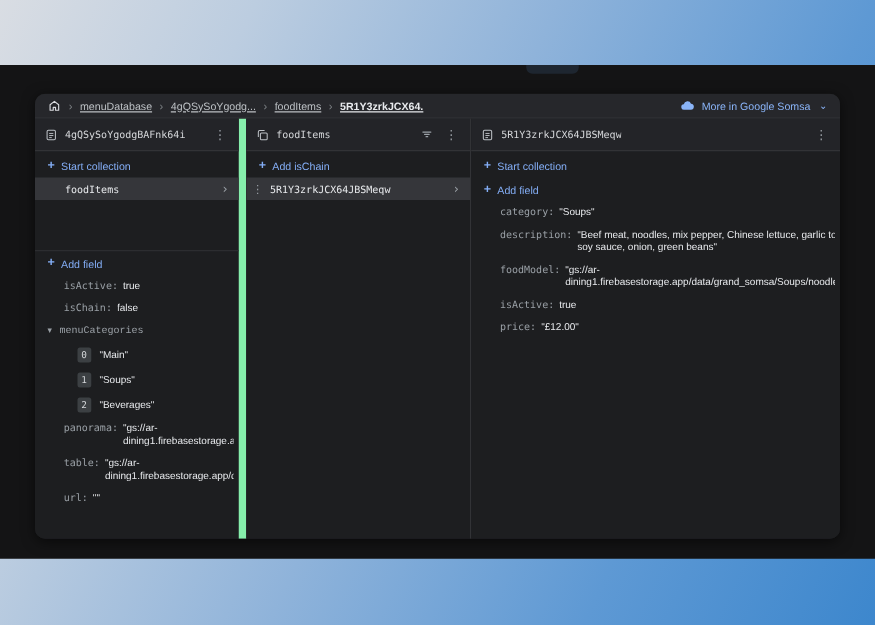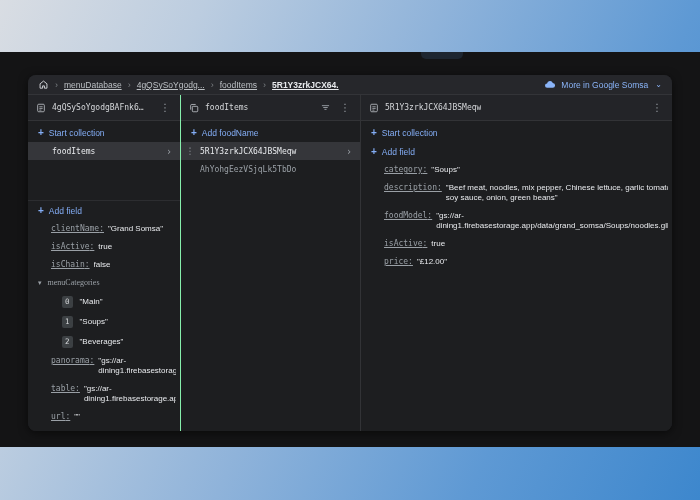--- a/index.html
+++ b/index.html
@@ -22,46 +22,46 @@
   .crumbbar .home { width:11px; height:11px; display:flex; align-items:center; color:#dadce0; cursor:pointer; }
   .crumb-sep { color:#7d8185; margin:0 6px; font-size:9px; }
   .crumb { color:#bcc0c4; cursor:pointer;text-decoration:underline; }
   .crumb.last { color:#e8eaed; font-weight:bold; }
   .gcloud { margin-left:auto; display:flex; align-items:center; gap:5px; color:#8ab4f8; cursor:pointer; }
   .gcloud svg { width:12px; height:9px; }
   .gcloud .chev { font-size:8px; margin-left:2px; }
   
   .cols { flex:1; display:flex; min-height:0; }
   .col { display:flex; flex-direction:column; min-width:0; background:#1d1e20; }
-  .col-1 { width:153px; border-right:1px solid #86efac;justify-content:flex-end; }
+  .col-1 { width:169px; border-right:6px solid #86efac;justify-content:flex-end; }
   .col-2 { width:180px; border-right:1px solid #323336; }
   .col-3 { flex:1; }
   .col-header { height:26px; flex:none; background:#232428; border-bottom:1px solid #323336; display:flex; align-items:center; gap:6px; padding:0 8px; font-size:8.5px; color:#d5d7da; }
   .col-header .hicon { width:10px; height:10px; color:#bdc1c6; flex:none; display:flex; }
   .col-header .title { white-space:nowrap; overflow:hidden; text-overflow:ellipsis; font-family:"DejaVu Sans Mono", monospace; font-size:8px; }
   .spacer { flex:1; }
   .kebab { color:#9aa0a6; font-size:10px; padding:0 2px; cursor:pointer; flex:none; }
   .filter { width:12px; height:12px; color:#9aa0a6; cursor:pointer; flex:none; display:flex; align-items:center; }
   .col-body { flex:1; overflow:hidden; padding-top:2px; }
   .link-row { height:19px; display:flex; align-items:center; gap:5px; padding-left:10px; color:#84aef6; font-size:8.5px; cursor:pointer; }
   .link-row .plus { font-size:10px; font-weight:bold; }
   .sel-row { height:18px; display:flex; align-items:center; background:#35363a; font-family:"DejaVu Sans Mono", monospace; font-size:8px; color:#e8eaed; cursor:pointer; }
   .sel-row .chev-r { margin-left:auto; margin-right:8px; color:#9aa0a6; font-size:10px; }
   .row-pad { padding-left:24px; }
   .doc-row { height:18px; display:flex; align-items:center; padding-left:19px; font-family:"DejaVu Sans Mono", monospace; font-size:8px; color:#9aa0a6; cursor:pointer; }
   .doc-row.selected { background:#35363a; color:#e8eaed; padding-left:4px; }
   .doc-row .dots { color:#9aa0a6; font-size:9px; width:10px; text-align:center; margin-right:5px; }
   .divider { border-top:1px solid #2c2d30; margin-top:40px; }
   .field { display:flex; align-items:flex-start; padding:4px 4px 4px 23px; font-size:8px; line-height:10px; cursor:pointer; }
-  .field .key { font-family:"DejaVu Sans Mono", monospace; color:#9aa0a6; flex:none;text-decoration:underline; }
+  .field .key { font-family:"DejaVu Sans Mono", monospace; color:#9aa0a6; flex:none; }
   .field .key::after { content:":"; margin-right:4px; }
   .field .value { color:#e8eaed; flex:1; min-width:0; white-space:pre; overflow:hidden; }
   .map-row { display:flex; align-items:center; gap:6px; padding:4px 4px 4px 10px; font-size:8px; line-height:10px; cursor:pointer; }
   .map-row .caret { color:#9aa0a6; font-size:7px; }
-  .map-row .key { font-family:Liberation Serif, serif; color:#9aa0a6; }
+  .map-row .key { font-family:Liberation Mono, monospace; color:#9aa0a6; }
   .arr-item { display:flex; align-items:center; gap:7px; padding:4px 4px 4px 34px; font-size:8px; line-height:10px; cursor:pointer; }
   .arr-item .idx { background:#3c4043; color:#d5d7da; font-family:"DejaVu Sans Mono", monospace; font-size:7.5px; padding:1px 3px; border-radius:2px; }
   .arr-item .val { color:#e8eaed; }
   svg { display:block; }
 </style>
 </head>
 <body>
 
 <div class="dark-band">
   <div class="window-notch"></div>
@@ -113,24 +113,20 @@
           <div class="sel-row row-pad">
             <span>foodItems</span>
             <span class="chev-r">›</span>
           </div>
           <div class="divider"></div>
           <div class="link-row">
             <span class="plus">+</span>
             <span>Add field</span>
           </div>
           <div class="field">
-            <span class="key">clientName</span>
-            <span class="value">"Grand Somsa"</span>
-          </div>
-          <div class="field">
             <span class="key">isActive</span>
             <span class="value">true</span>
           </div>
           <div class="field">
             <span class="key">isChain</span>
             <span class="value">false</span>
           </div>
           <div class="map-row">
             <span class="caret">▾</span>
             <span class="key">menuCategories</span>
@@ -177,30 +173,27 @@
           <span class="filter">
             <svg viewBox="0 0 24 24" width="11" height="11">
                 <path d="M5 8h14M8 12h8M10.5 16h3" stroke="currentColor" stroke-width="2" stroke-linecap="round"></path>
               </svg>
           </span>
           <span class="kebab">⋮</span>
         </div>
         <div class="col-body">
           <div class="link-row">
             <span class="plus">+</span>
-            <span>Add foodName</span>
+            <span>Add isChain</span>
           </div>
           <div class="doc-row selected">
             <span class="dots">⋮</span>
             <span>5R1Y3zrkJCX64JBSMeqw</span>
             <span class="spacer"></span>
             <span class="chev-r" style="color:#9aa0a6;margin-right:8px;font-size:10px;">›</span>
-          </div>
-          <div class="doc-row">
-            <span>AhYohgEezVSjqLk5TbDo</span>
           </div>
         </div>
       </div>
 
       <div class="col col-3">
         <div class="col-header">
           <span class="hicon">
             <svg viewBox="0 0 24 24" width="10" height="10">
                 <rect x="4" y="3" width="16" height="18" rx="2.5" fill="none" stroke="currentColor" stroke-width="2"></rect>
                 <path d="M8 9h8M8 13h8M8 17h5" stroke="currentColor" stroke-width="1.8"></path>

